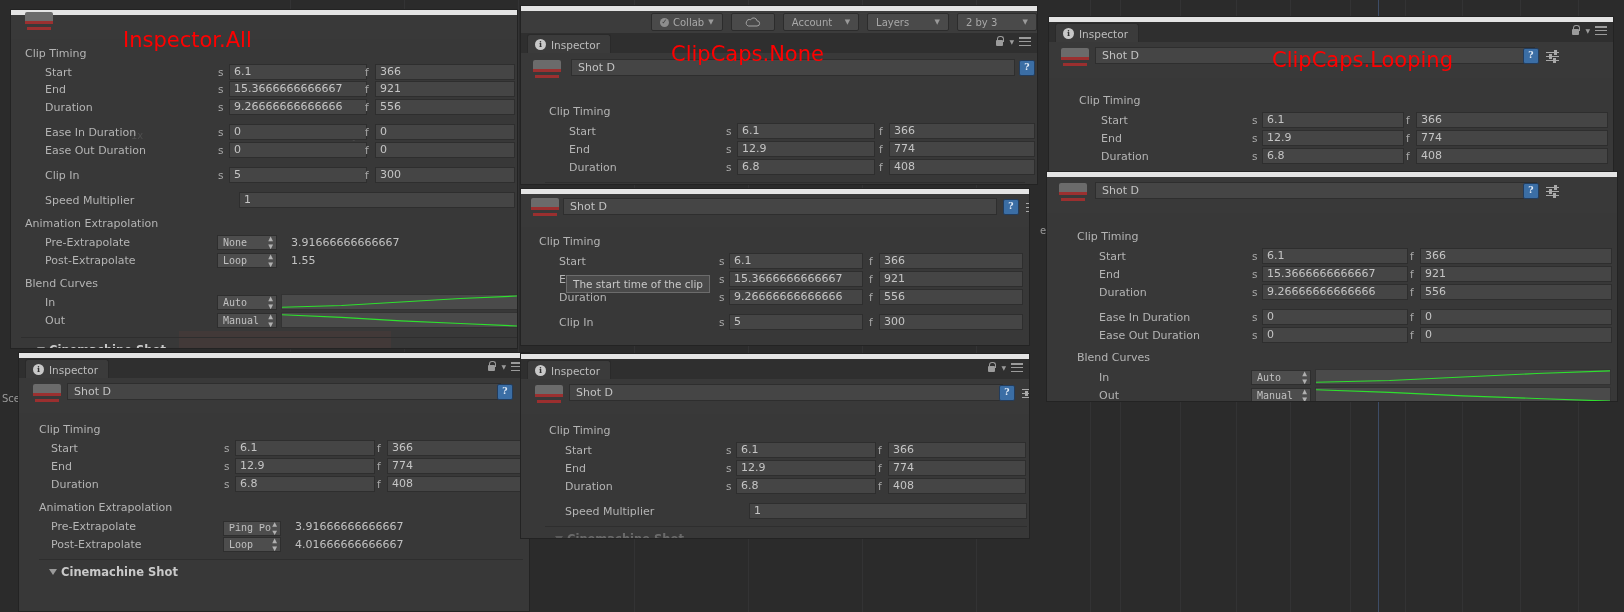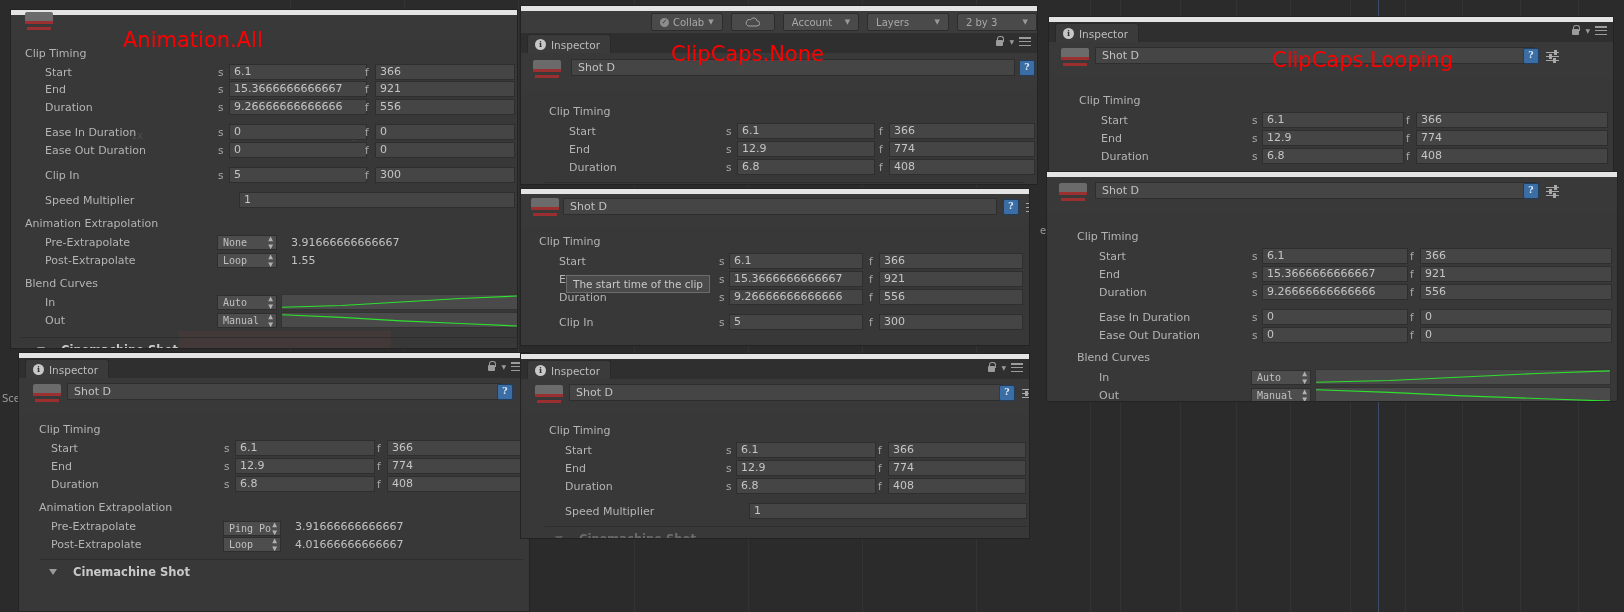--- a/index.html
+++ b/index.html
@@ -68,21 +68,21 @@
   .field{position:absolute;height:16px;background:#454545;border:1px solid #2e2e2e;box-sizing:border-box;
          color:#c5c5c5;font-size:11px;line-height:14px;padding-left:4px;white-space:nowrap;overflow:hidden;}
   .plainval{position:absolute;color:#c2c2c2;font-size:11px;line-height:17px;}
   .enumfield{position:absolute;height:15px;background:#4d4d4d;border:1px solid #2e2e2e;box-sizing:border-box;
         color:#c0c0c0;font-size:10px;line-height:13px;padding-left:5px;display:flex;align-items:center;
         justify-content:space-between;padding-right:3px;overflow:hidden;font-family:"DejaVu Sans Mono","Liberation Mono",monospace;}
   .enumfield .updown{font-size:8px;color:#b0b0b0;line-height:8px;}
   .curvebox{position:absolute;height:16px;background:#4a4a4a;border:1px solid #333;box-sizing:border-box;overflow:hidden;}
   .curvebox svg{display:block;width:100%;height:100%;}
   .divider{position:absolute;height:1px;background:#2e2e2e;}
-  .foldrow{position:absolute;height:18px;display:flex;align-items:center;gap:16px;}
+  .foldrow{position:absolute;height:18px;display:flex;align-items:center;gap:4px;}
   .foldrow .tri{width:0;height:0;border-left:4.5px solid transparent;border-right:4.5px solid transparent;border-top:6px solid #9a9a9a;}
   .foldrow .ftext{color:#c9c9c9;font-size:11.5px;font-weight:bold;}
 
   
   .ghost{position:absolute;color:#4e4e4e;font-size:10px;line-height:17px;white-space:nowrap;pointer-events:none;}
   .ghostband{position:absolute;background:#4a3a38;opacity:.55;}
 
   
   .annot{position:absolute;color:#ff0000;font-size:21px;white-space:nowrap;
          font-family:"DejaVu Sans","Liberation Sans",sans-serif;}
@@ -230,21 +230,21 @@
           </svg>
       </div>
     </div>
     <div class="ghostband" style="left:168px;top:292px;width:212px;height:20px;"></div>
     <div class="divider" style="left:10px;top:298px;width:498px;"></div>
     <div class="foldrow" style="left:26px;top:302px;">
       <span class="tri"></span>
       <span class="ftext">Cinemachine Shot</span>
     </div>
   </div>
-  <div class="annot" style="left:112px;top:18px;">Animation.All</div>
+  <div class="annot" style="left:112px;top:18px;">Inspector.All</div>
 </div>
 
 <div class="panel" style="left:520px;top:5px;width:518px;height:180px;">
   <div class="whitebar"></div>
 
   <div class="toolbarstrip" style="top:5px;">
     <div class="tbtn" style="margin-left:130px;">
       <span class="chk">✓</span>
       <span>Collab</span>
       <span class="caret">▼</span>
@@ -593,21 +593,21 @@
     <div class="row" style="left:0;top:63px;width:100%;">
       <div class="rlabel" style="left:32px;">Duration</div>
       <div class="unit" style="left:205px;">s</div>
       <div class="field" style="left:216px;width:140px;">6.8</div>
       <div class="unit" style="left:358px;">f</div>
       <div class="field" style="left:368px;width:136px;">408</div>
     </div>
     <div class="section" style="position:absolute;left:20px;top:88px;">Animation Extrapolation</div>
     <div class="row" style="left:0;top:105px;width:100%;">
       <div class="rlabel" style="left:32px;">Pre-Extrapolate</div>
-      <div class="enumfield" style="left:204px;width:58px;top:3px;">
+      <div class="enumfield" style="left:204px;width:58px;top:3px;font-family:Liberation Mono, monospace;">
         <span>Ping Po</span>
         <span class="updown">▲<br>▼</span>
       </div>
       <div class="plainval" style="left:276px;">3.91666666666667</div>
     </div>
     <div class="row" style="left:0;top:123px;width:100%;">
       <div class="rlabel" style="left:32px;">Post-Extrapolate</div>
       <div class="enumfield" style="left:204px;width:58px;top:1px;">
         <span>Loop</span>
         <span class="updown">▲<br>▼</span>

